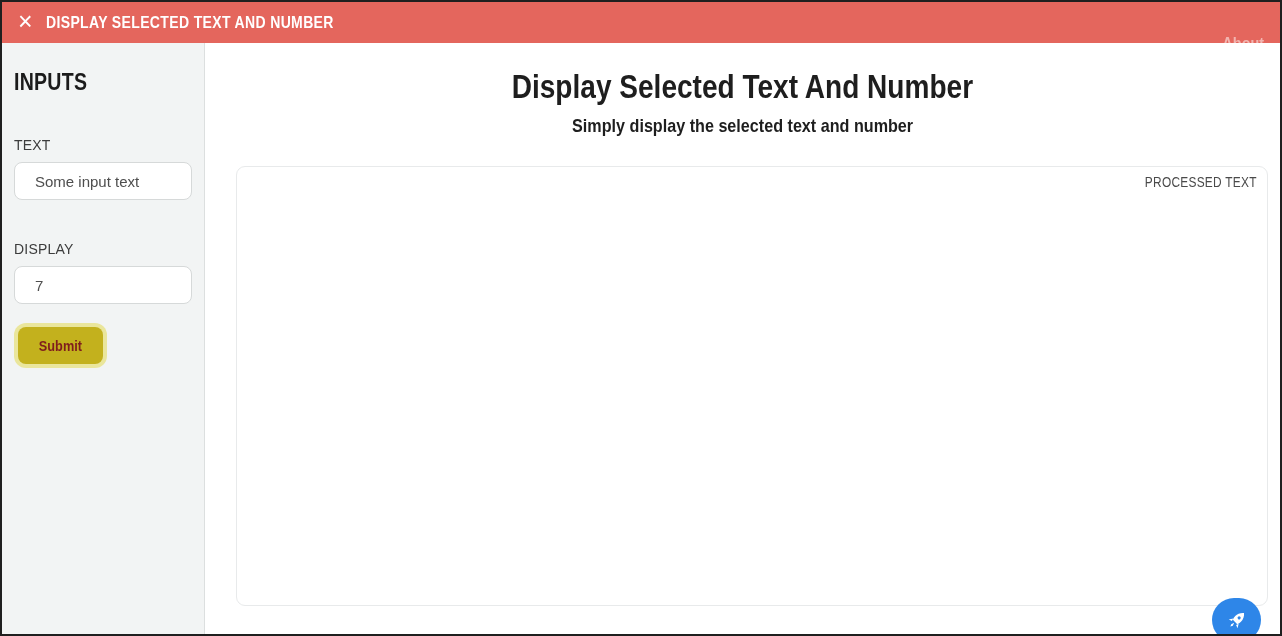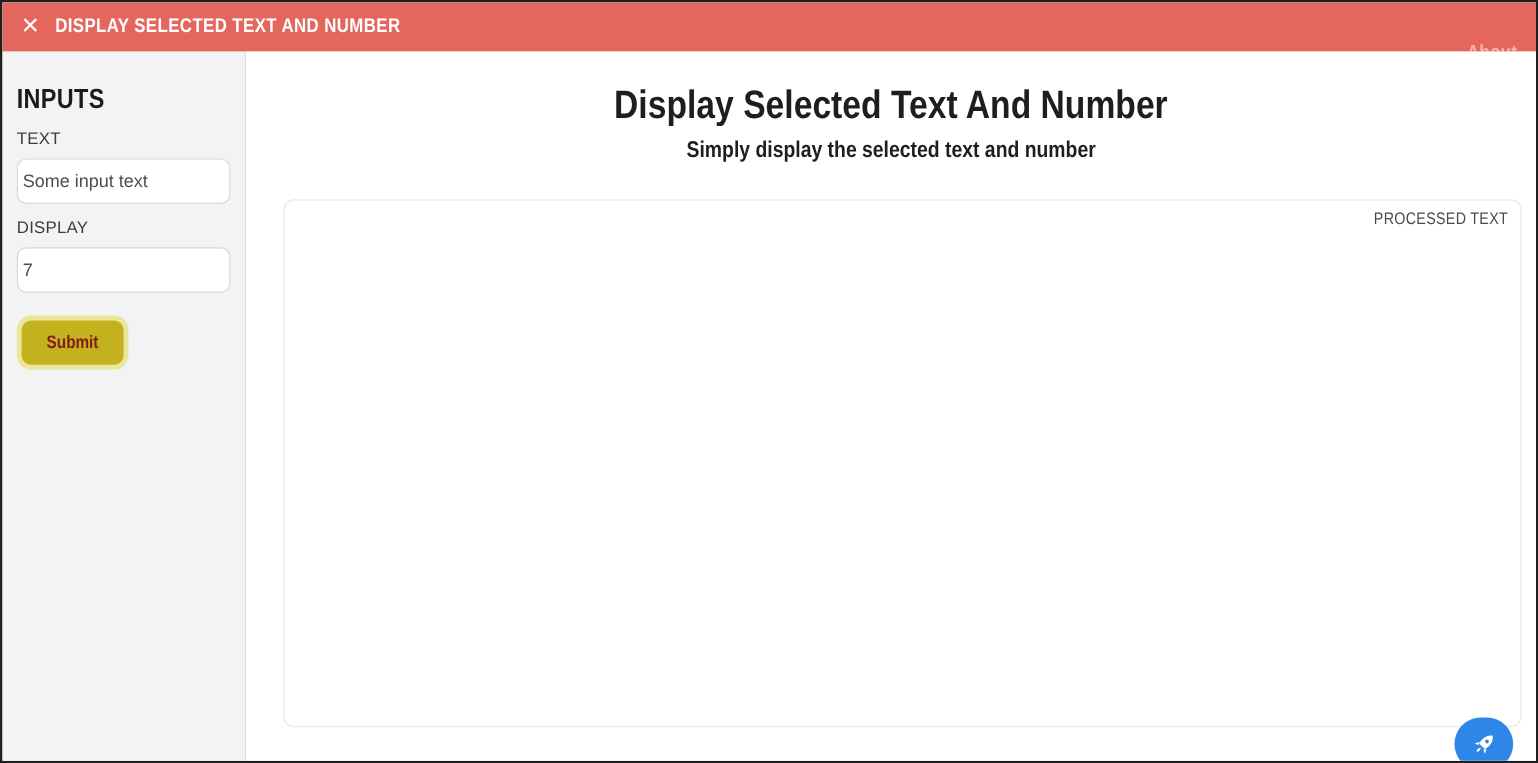--- a/index.html
+++ b/index.html
@@ -61,33 +61,33 @@
     flex-shrink: 0;
   }
   .sidebar h2 {
     font-size: 23px;
     font-weight: 700;
     color: #1b1b1b;
     letter-spacing: 0.3px;
   }
   .field-label {
     display: block;
-    margin-top: 11px;
+    margin-top: 41px;
     margin-bottom: 9px;
     font-size: 14px;
     color: var(--label_text, #3c3c3c);
     letter-spacing: 0.2px;
   }
   .field-input {
     width: 100%;
     height: 38px;
     background: #ffffff;
     border: 1px solid var(--input_border, #d6d9d9);
     border-radius: 8px;
-    padding: 0 4px;
+    padding: 0 20px;
     font-size: 15px;
     color: var(--input_text, #4e4e4e);
     font-family: "Liberation Sans", sans-serif;
     outline: none;
   }
   .submit-btn {
     margin-top: 23px;
     margin-left: 4px;
     background: var(--submit_bg, #c3b11d);
     color: #7f1d1d;

